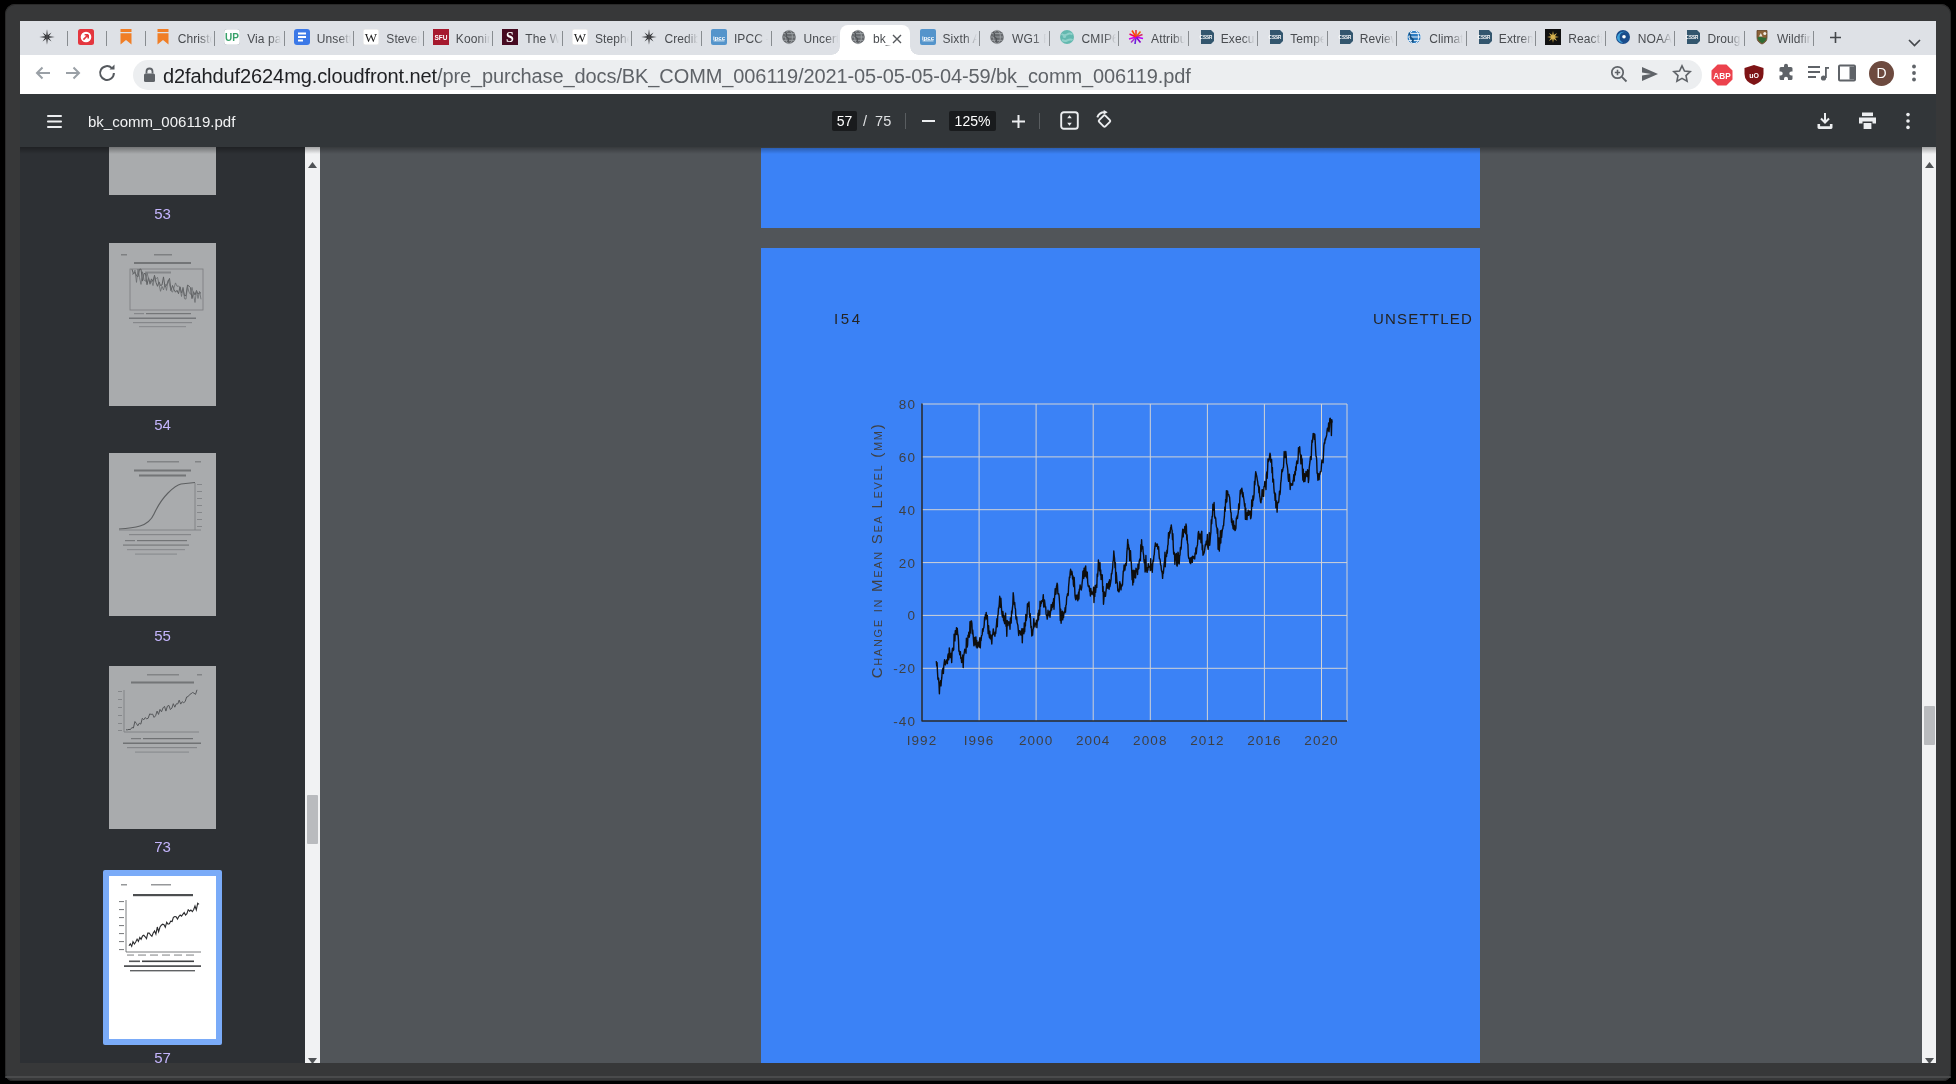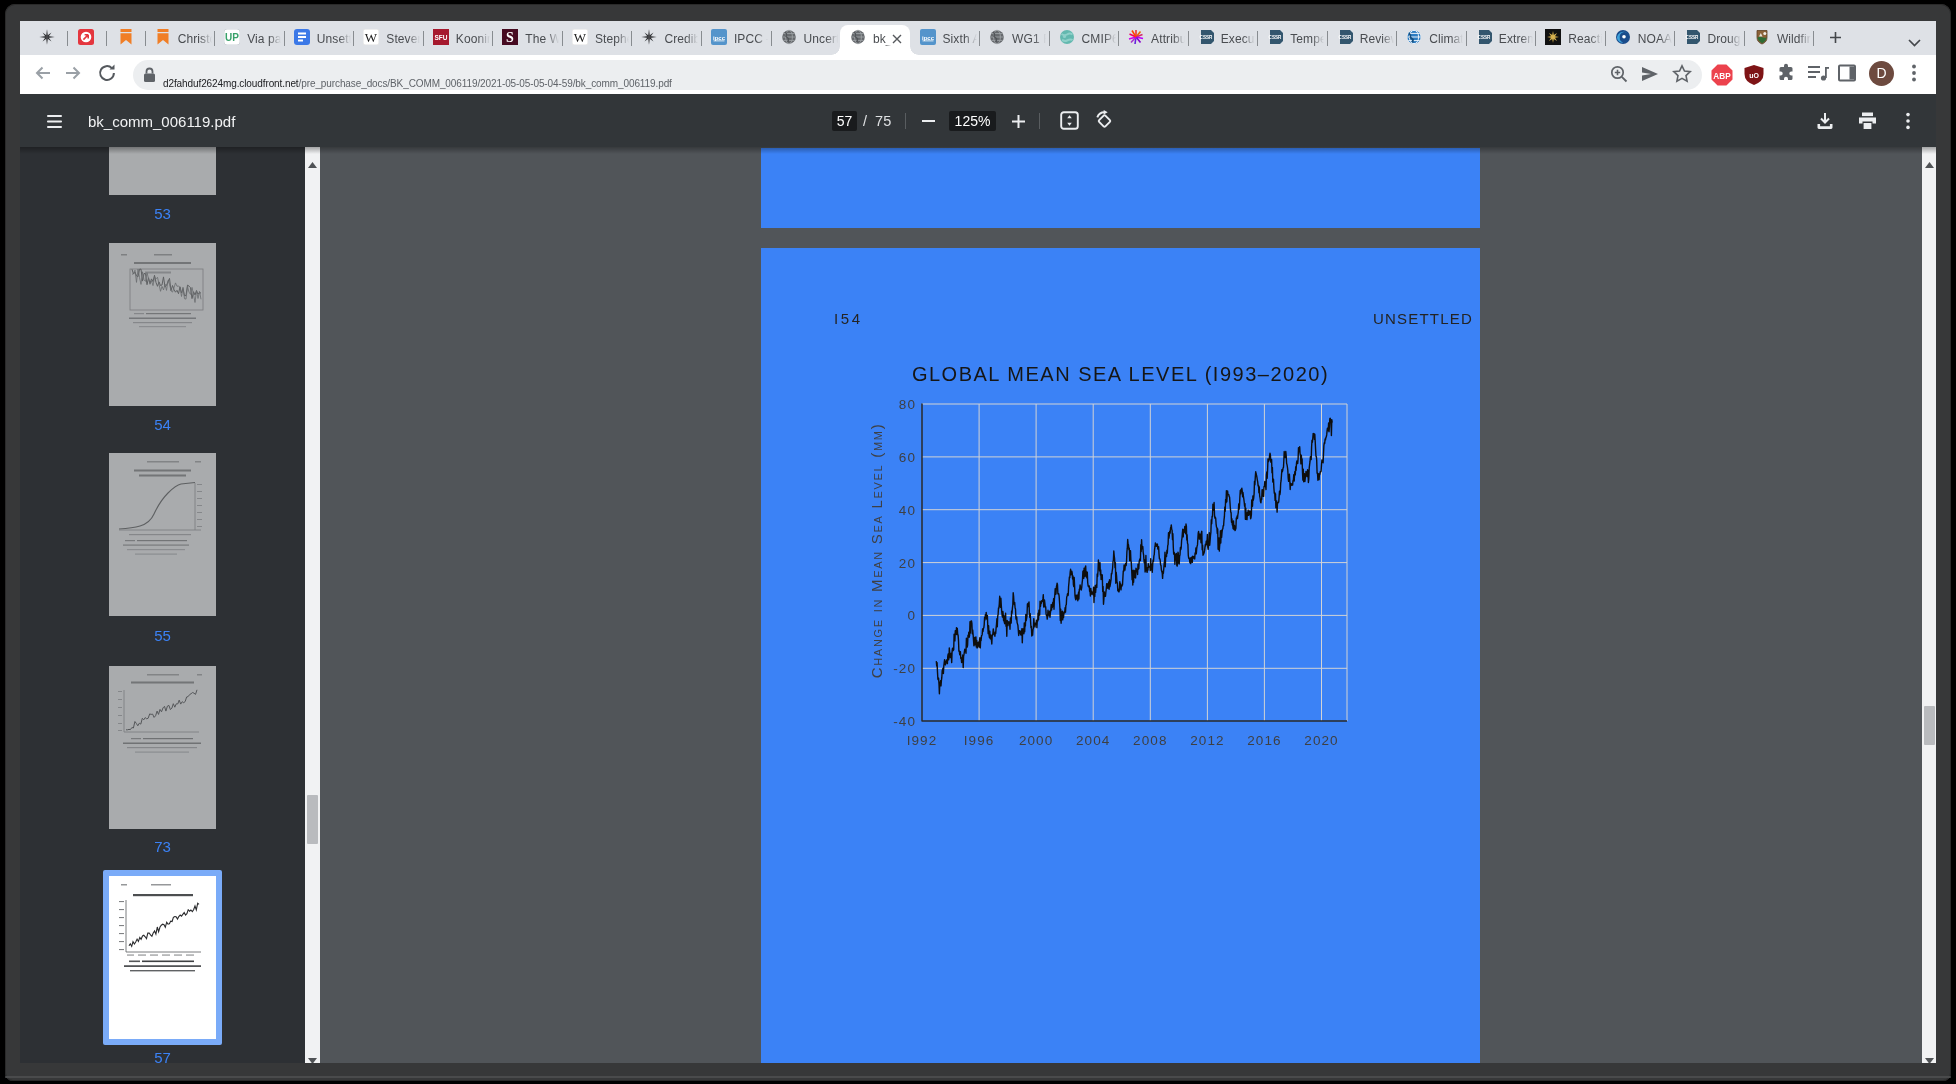--- a/index.html
+++ b/index.html
@@ -18,33 +18,33 @@
 .fil.l{left:-8px;background:radial-gradient(circle 8px at 0 0,rgba(0,0,0,0) 7.4px,#fff 7.9px)}
 .fil.r{right:-8px;background:radial-gradient(circle 8px at 8px 0,rgba(0,0,0,0) 7.4px,#fff 7.9px)}
 .tx{position:absolute;right:7px;top:6px;width:12px;height:12px}
 .tdiv{position:absolute;top:10px;width:1px;height:15px;background:#888c90}
 .ntb{position:absolute;left:1809px;top:9px}
 .chev{position:absolute;left:1888px;top:12px}
 
 #toolbar{position:absolute;left:0;top:34px;width:1916px;height:39px;background:#fff}
 .tbi{position:absolute;top:8px}
 #omni{position:absolute;left:113px;top:5px;width:1569px;height:30px;background:#eceef0;border-radius:15px}
-#urltext{position:absolute;left:30px;top:18px;font-size:10px;color:#5f6368;white-space:nowrap;letter-spacing:-0.1px}
+#urltext{position:absolute;left:30px;top:5px;font-size:20px;color:#5f6368;white-space:nowrap;letter-spacing:-0.1px}
 #urltext b{color:#202124;font-weight:normal}
 
 #pdfbar{position:absolute;left:0;top:73px;width:1916px;height:53px;background:#323639;color:#eceef0}
 #pdfbar .ci{position:absolute;top:17px}
 #pdfshadow{position:absolute;left:0;top:126px;width:1916px;height:7px;background:linear-gradient(to bottom,rgba(0,0,0,.32),rgba(0,0,0,0));z-index:5}
 .dbox{position:absolute;background:#191b1d;border-radius:2px;color:#fff;font-size:14px;text-align:center}
 .psep{position:absolute;top:19px;width:1px;height:16px;background:#595d60}
 
 #viewer{position:absolute;left:0;top:126px;width:1916px;height:916px;background:#515559}
 #sidebar{position:absolute;left:0;top:0;width:285px;height:916px;background:#2d3034}
 .thumb{position:absolute;left:89px;width:107px;background:#a9abad;overflow:hidden}
-.tlabel{position:absolute;left:89px;width:107px;text-align:center;font-size:15px;color:#3b82f6}
+.tlabel{position:absolute;left:89px;width:107px;text-align:center;font-size:15px;color:#c4b5fd}
 #thumb57{position:absolute;left:83px;width:119px;height:175px;background:#7aabf8;border-radius:2px}
 #thumb57 .inner{position:absolute;left:6px;top:6px;width:107px;height:163px;background:#fff}
 .sbar{position:absolute;top:0;width:15px;height:916px;background:#f1f2f3}
 .sbar .ar{position:absolute;left:3px}
 .sbar .th{position:absolute;left:2px;width:11px;background:#b9bbbe;border-radius:1px}
 
 .page{position:absolute;left:741px;width:719px;background:#3b82f6}
 #pagemain{top:101px;height:815px}
 #pagefrag{top:1px;height:80px}
 #pg-head{position:absolute;top:62px;left:0;width:719px;font-size:15px;color:#242424;letter-spacing:1.2px}
@@ -555,21 +555,20 @@
               <path d="M4.5 6 L9 0 H0 z" fill="#505356"></path>
             </svg></div>
       <div class="th" style="top:648px;height:49px"></div>
     </div>
     <div class="page" id="pagefrag"></div>
     <div class="page" id="pagemain">
       <div id="pg-head">
             <span class="pn">I54</span>
             <span class="bt" style="left:-7px">UNSETTLED</span>
           </div>
-      <div id="pg-title">GLOBAL MEAN SEA LEVEL (I993–2020)</div>
       <svg id="chart" width="500" height="360" viewBox="0 0 500 360">
         <g stroke="#d2d3d5" stroke-width="1">
           <path d="M57 9 H482 M57 61.9 H482 M57 114.7 H482 M57 167.6 H482 M57 220.4 H482 M57 273.3 H482"></path>
           <path d="M114.1 9 V326 M171.1 9 V326 M228.2 9 V326 M285.3 9 V326 M342.4 9 V326 M399.4 9 V326 M456.5 9 V326 M482 9 V326"></path>
         </g>
         <g stroke="#2a2a2a" stroke-width="1.5">
           <path d="M57 8.5 V326 M56.5 326 H482"></path>
         </g>
         <g class="chtxt" text-anchor="end">
           <text x="51" y="14">80</text>

